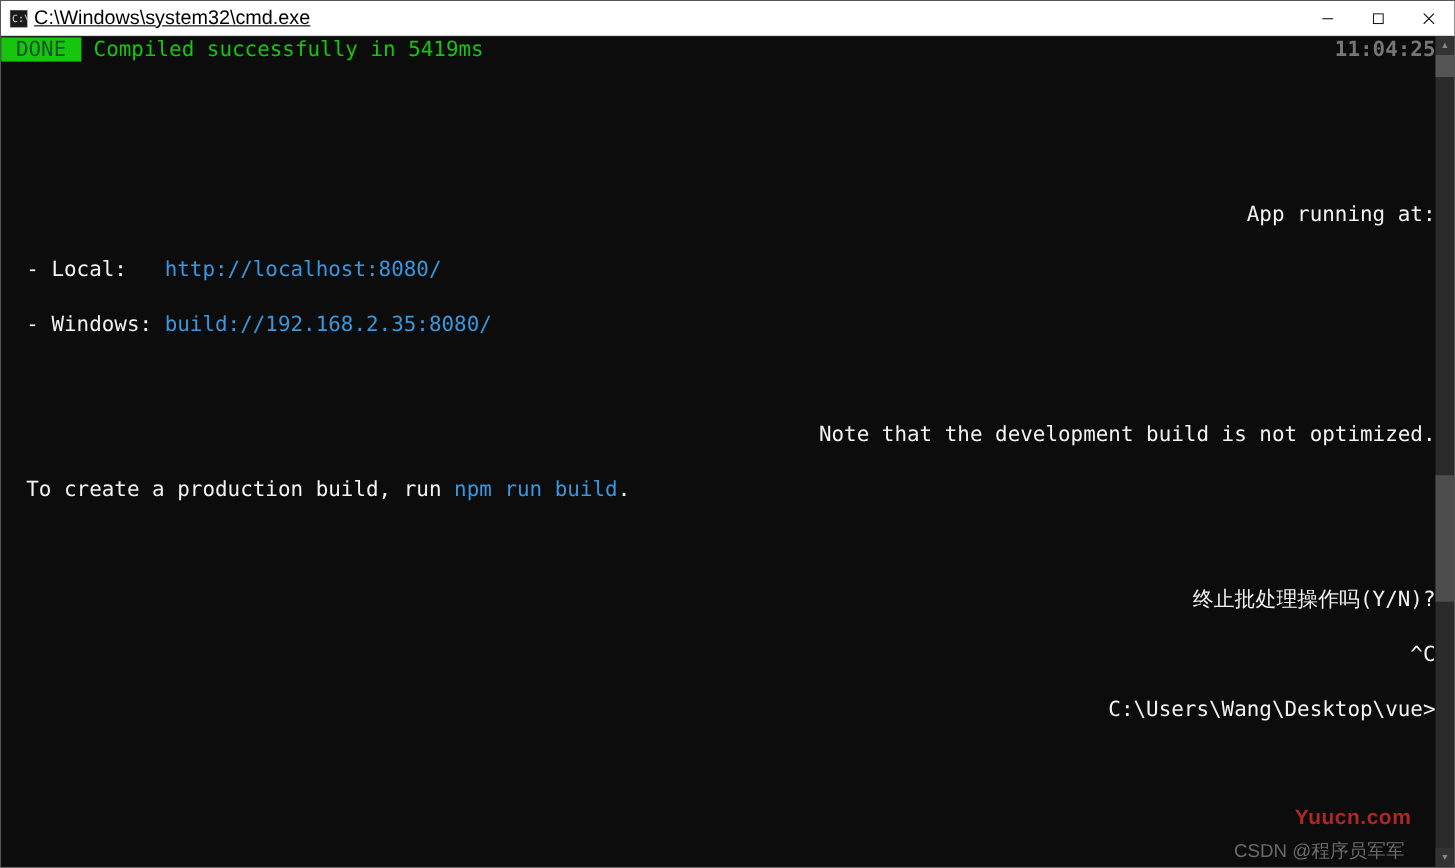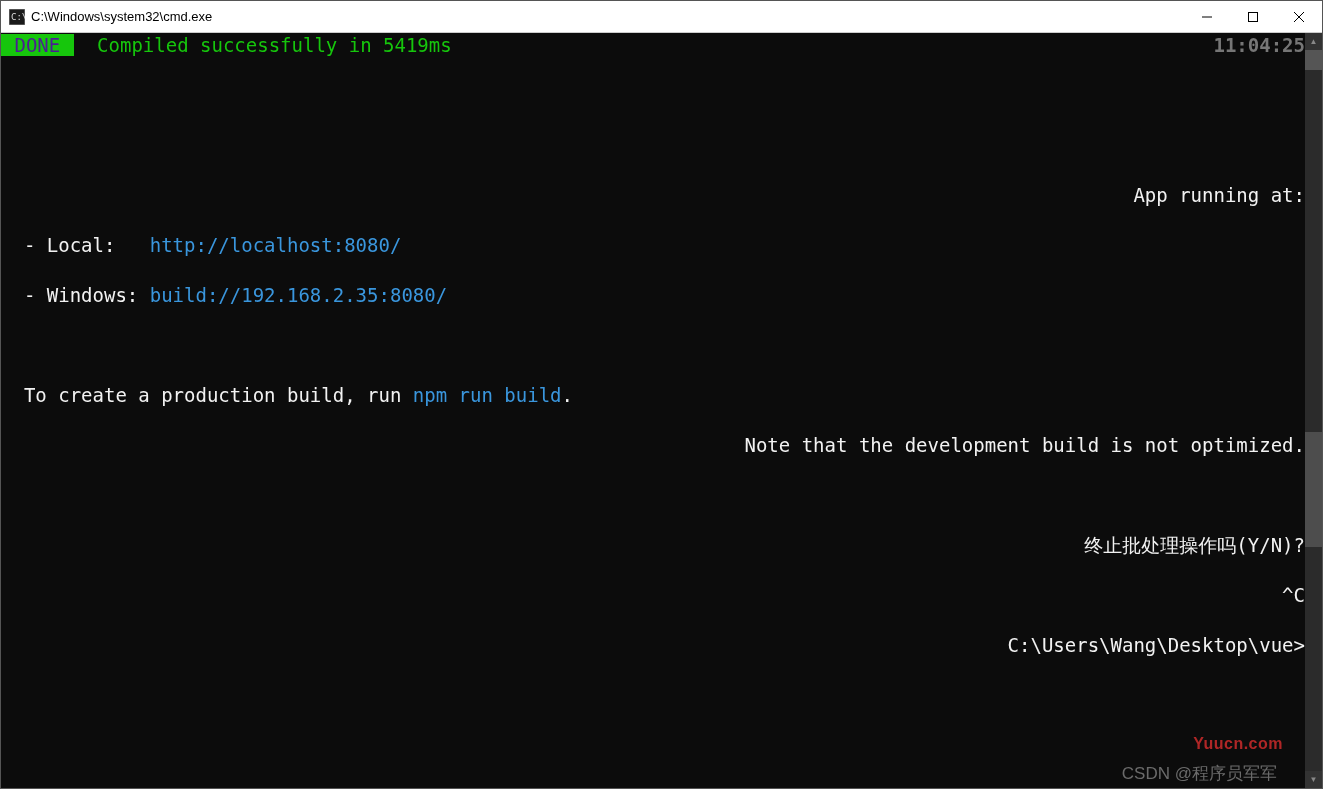--- a/index.html
+++ b/index.html
@@ -32,23 +32,24 @@
     .titlebar-icon {
       width: 16px;
       height: 16px;
       margin-left: 8px;
       margin-right: 6px;
       display: flex;
       align-items: center;
       justify-content: center;
     }
     .titlebar-title {
-      font-size: 13px;
+      font-size: 18px;
       color: #000;
       flex: 1;
+      text-decoration: underline;
     }
     .titlebar-controls {
       display: flex;
       height: 100%;
     }
     .titlebar-btn {
       width: 46px;
       height: 100%;
       display: flex;
       align-items: center;
@@ -111,41 +112,41 @@
     }
     .scroll-arrow.bottom {
       position: absolute;
       bottom: 0;
     }
     .line {
       display: block;
     }
     .done-badge {
       background: #16c60c;
-      color: #4c1d95;
+      color: #14532d;
       padding: 0 2px;
     }
-    .green-txt { color: #16c60c; padding-left: 12px; }
+    .green-txt { color: #16c60c; }
     .gray-txt { color: #767676; }
     .cyan-txt { color: #3a96dd; }
     .white-txt { color: #f2f2f2; text-align: right; }
     .topright {
       color: #767676;
       position: absolute;
       right: 0;
       top: 0;
       font-weight: bold;
     }
     .watermark-red {
       position: absolute;
       bottom: 32px;
       right: 22px;
       color: #cc2b2b;
       font-family: Arial, sans-serif;
-      font-size: 16px;
+      font-size: 19px;
       font-weight: bold;
       letter-spacing: 0.5px;
       opacity: 0.85;
     }
     .watermark-gray {
       position: absolute;
       bottom: 2px;
       right: 28px;
       color: #8a8a8a;
       font-family: "Microsoft YaHei", sans-serif;
@@ -190,22 +191,22 @@
   </div>
 
   <div class="terminal-wrap">
     <div class="terminal"><span class="line"><span class="done-badge"> DONE </span><span class="green-txt"> Compiled successfully in 5419ms</span><span class="topright gray-txt">11:04:25</span></span>
 <span class="line"> </span>
 <span class="line"> </span>
 <span class="line white-txt">  App running at:</span>
 <span class="line"><span class="white-txt">  - Local:   </span><span class="cyan-txt">http://localhost:8080/</span></span>
 <span class="line"><span class="white-txt">  - Windows: </span><span class="cyan-txt">build://192.168.2.35:8080/</span></span>
 <span class="line"> </span>
+<span class="line white-txt">  Note that the development build is not optimized.</span>
 <span class="line"><span class="white-txt">  To create a production build, run </span><span class="cyan-txt">npm run build</span><span class="white-txt">.</span></span>
-<span class="line white-txt">  Note that the development build is not optimized.</span>
 <span class="line"> </span>
 <span class="line white-txt">终止批处理操作吗(Y/N)?</span>
 <span class="line white-txt">^C</span>
 <span class="line white-txt">C:\Users\Wang\Desktop\vue&gt;</span>
       <div class="watermark-red">Yuucn.com</div>
       <div class="watermark-gray">CSDN @程序员军军</div>
     </div>
 
     <div class="scrollbar">
       <div class="scroll-arrow">▲</div>

